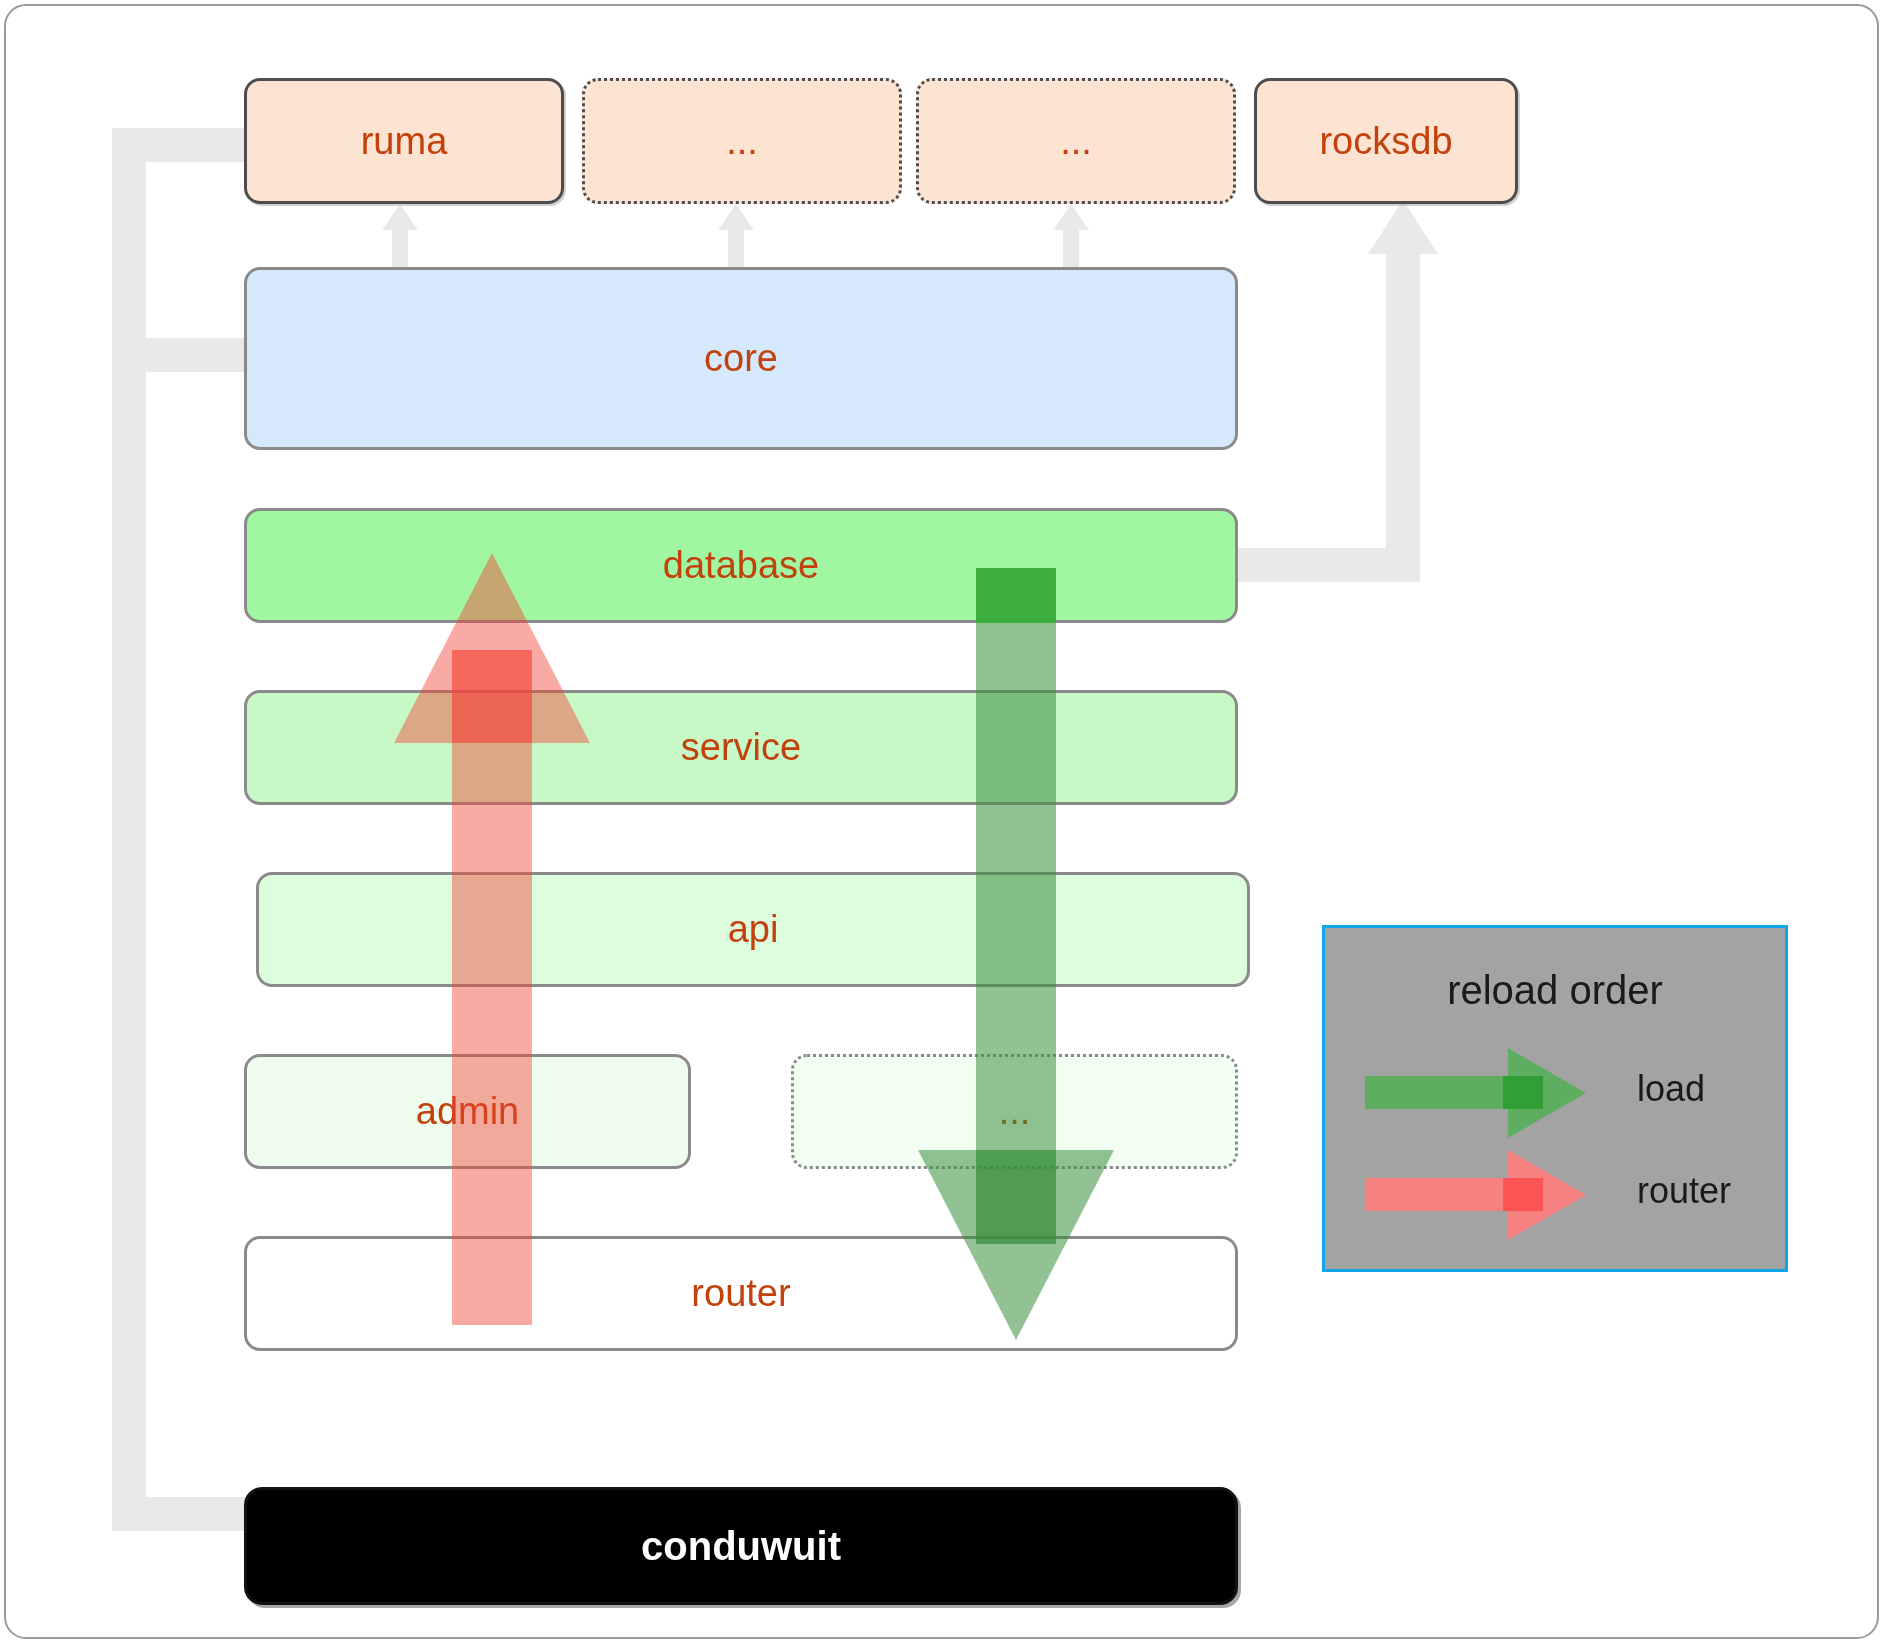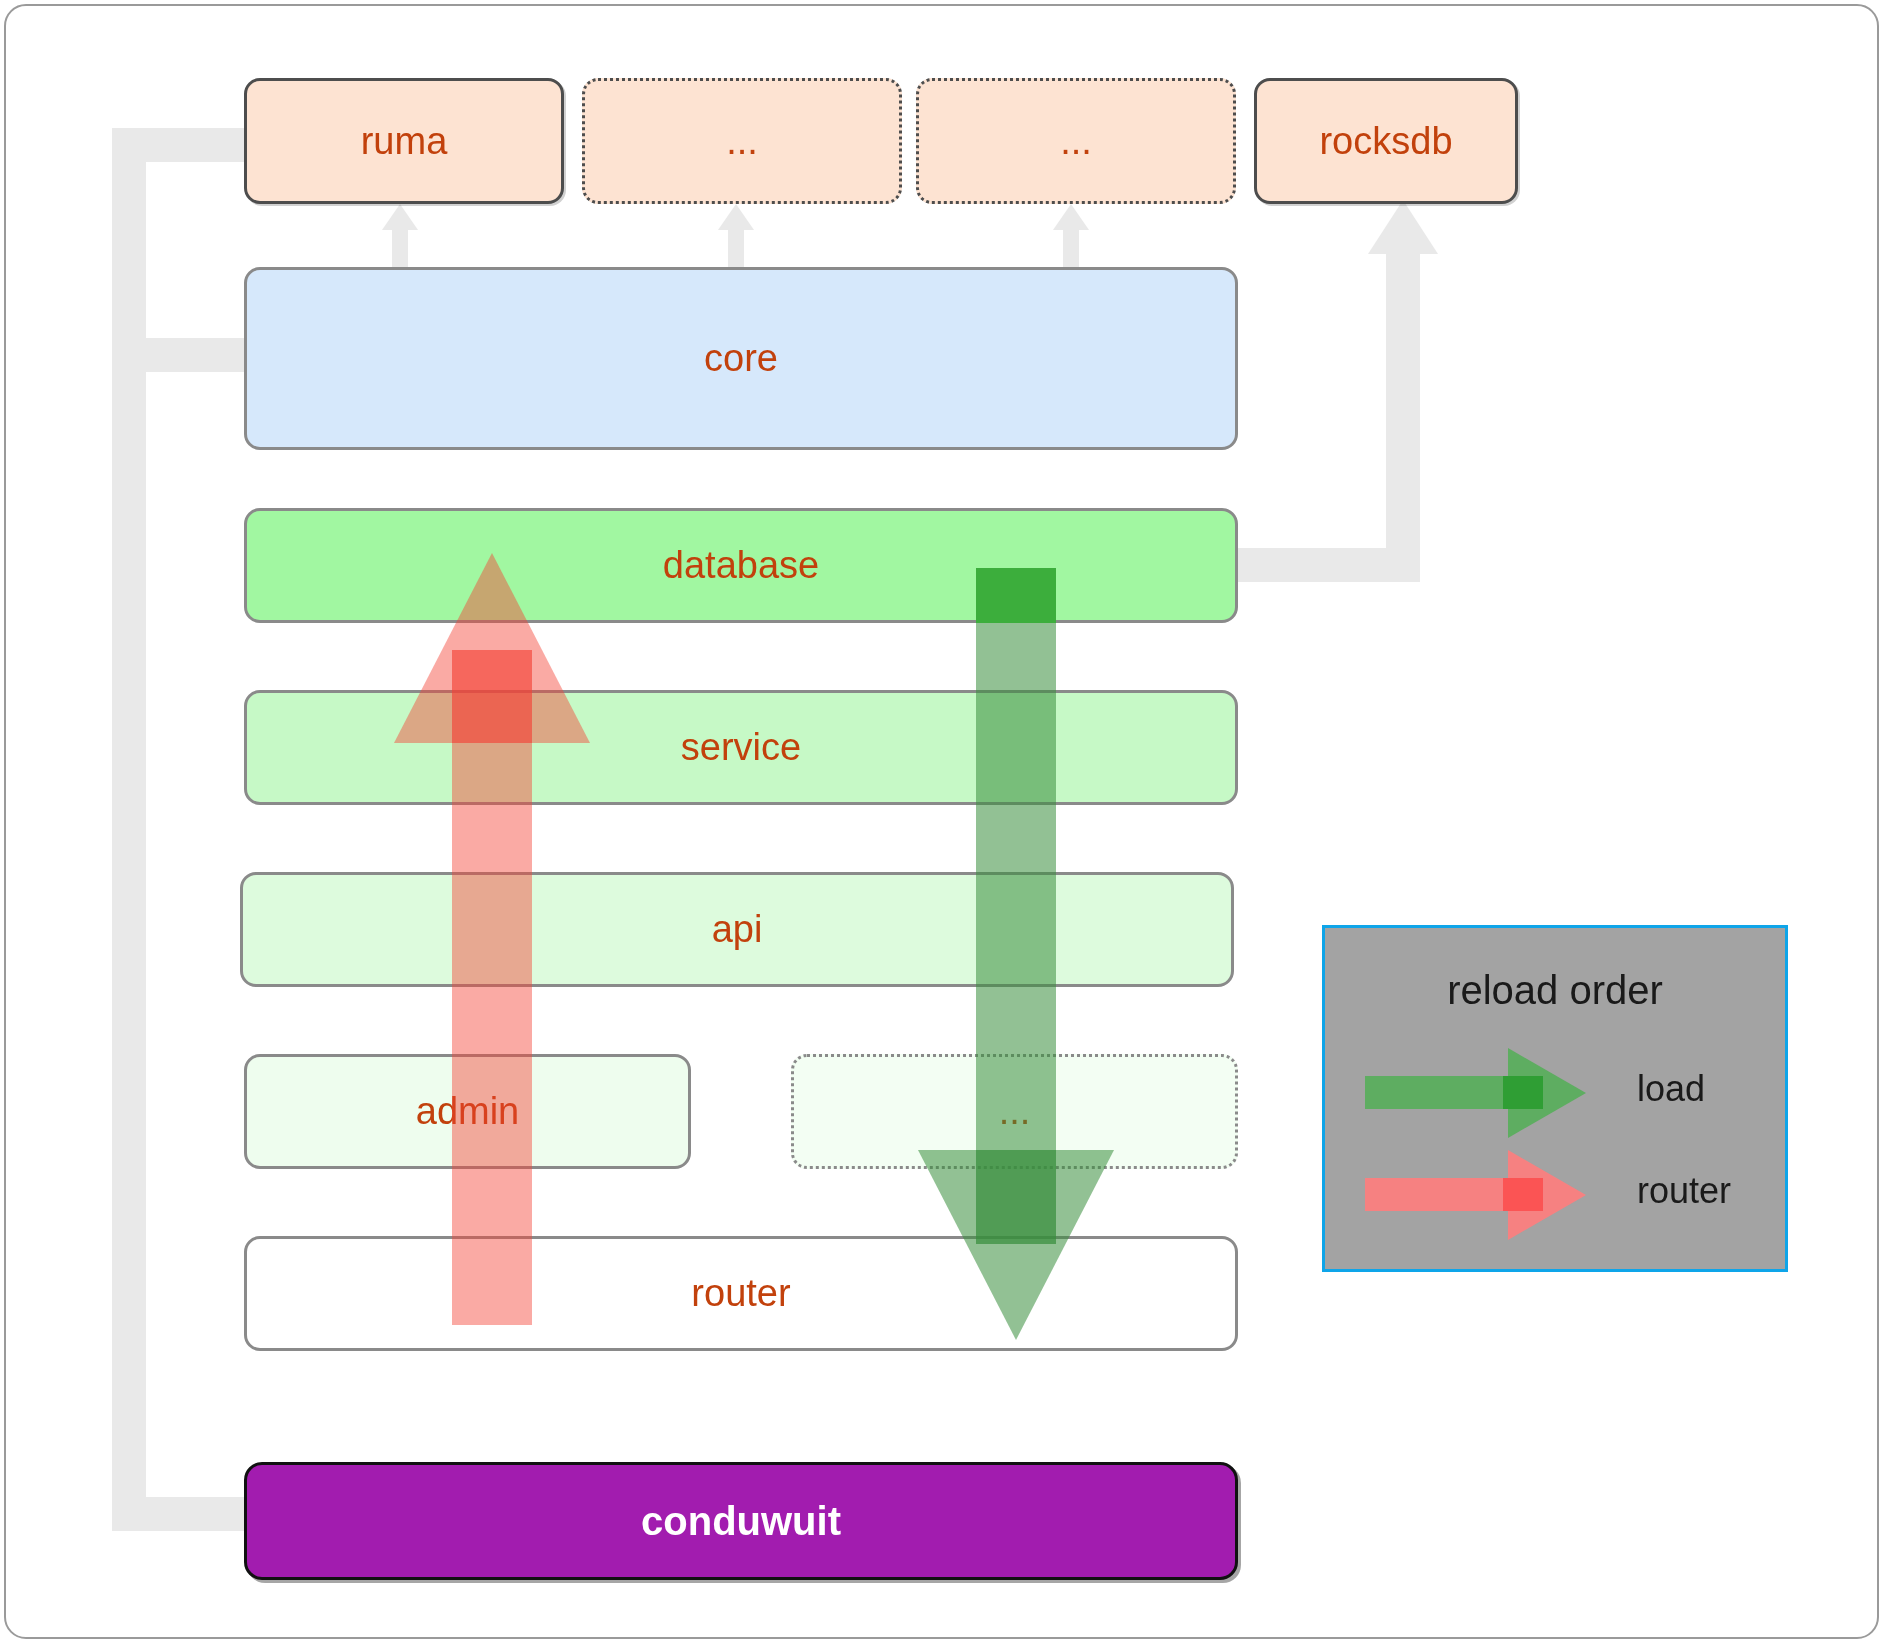--- a/index.html
+++ b/index.html
@@ -61,27 +61,28 @@
 
   
   .lvl {
     border: 3px solid #8a8a8a;
     border-radius: 16px;
   }
   .lvl.dotted { border: 3px dotted #8a8a8a; }
 
   
   .root {
-    background: #a21caf;
+    background: #000000;
     border: 3px solid #111111;
     border-radius: 18px;
     color: #ffffff;
     font-weight: bold;
     font-size: 40px;
     box-shadow: 3px 3px 0 rgba(0,0,0,0.35);
+    margin-top: 25px;
   }
 
   
   .grey { position: absolute; background: #e9e9e9; }
   .grey-tri { position: absolute; width: 0; height: 0; }
 
   
   #legend {
     position: absolute;
     background: #a3a3a3;
@@ -183,21 +184,21 @@
   </div>
 
   <div class="node lvl" style="left:244px; top:508px; width:994px; height:115px; background:#a1f7a1;justify-content:center;">
     <span class="lbl">database</span>
   </div>
 
   <div class="node lvl" style="left:244px; top:690px; width:994px; height:115px; background:#c6f9c6;">
     <span class="lbl">service</span>
   </div>
 
-  <div class="node lvl" style="left:240px; top:872px; width:994px; height:115px; background:#ddfbdd;">
+  <div class="node lvl" style="left:256px; top:872px; width:994px; height:115px; background:#ddfbdd;">
     <span class="lbl">api</span>
   </div>
 
   <div class="node lvl" style="left:244px; top:1054px; width:447px; height:115px; background:#eefdee;">
     <span class="lbl">admin</span>
   </div>
 
   <div class="node lvl dotted" style="left:791px; top:1054px; width:447px; height:115px; background:#f3fef3;">
     <span class="lbl">...</span>
   </div>

